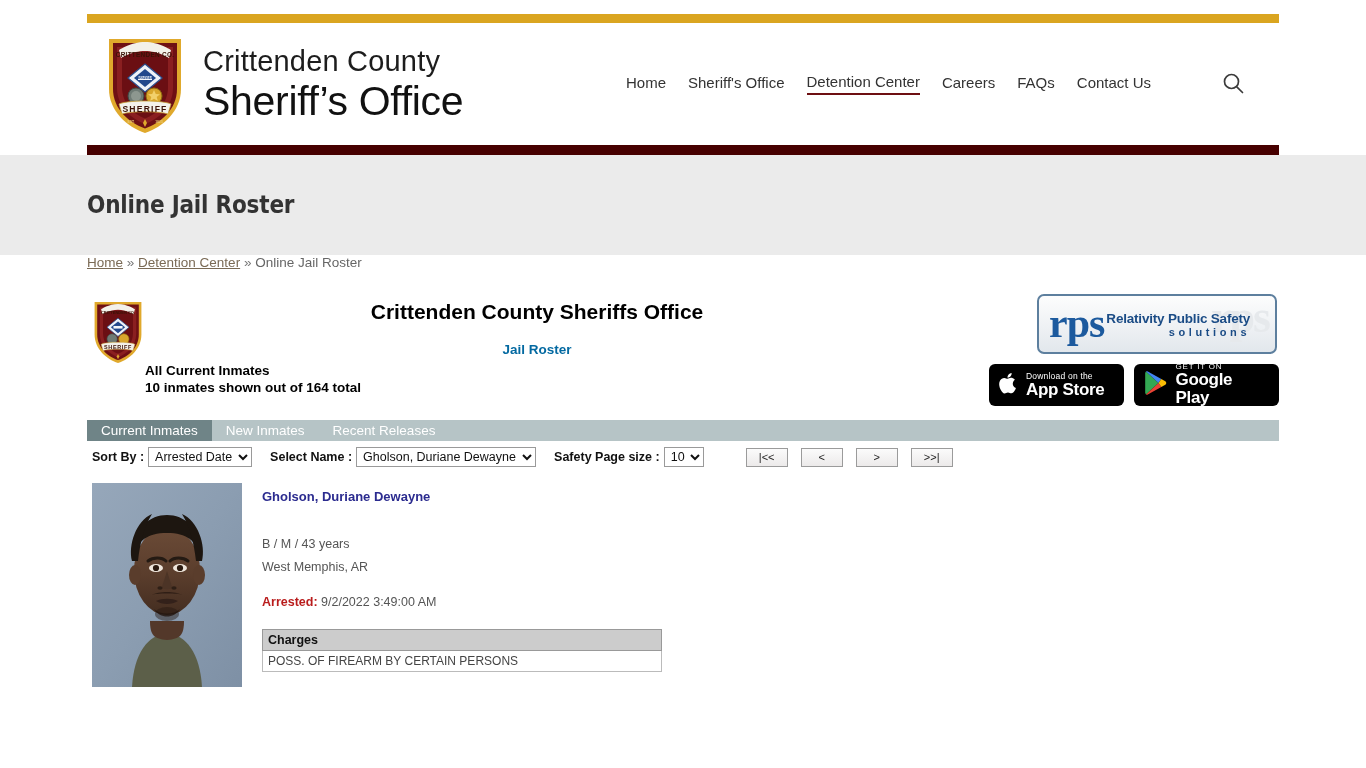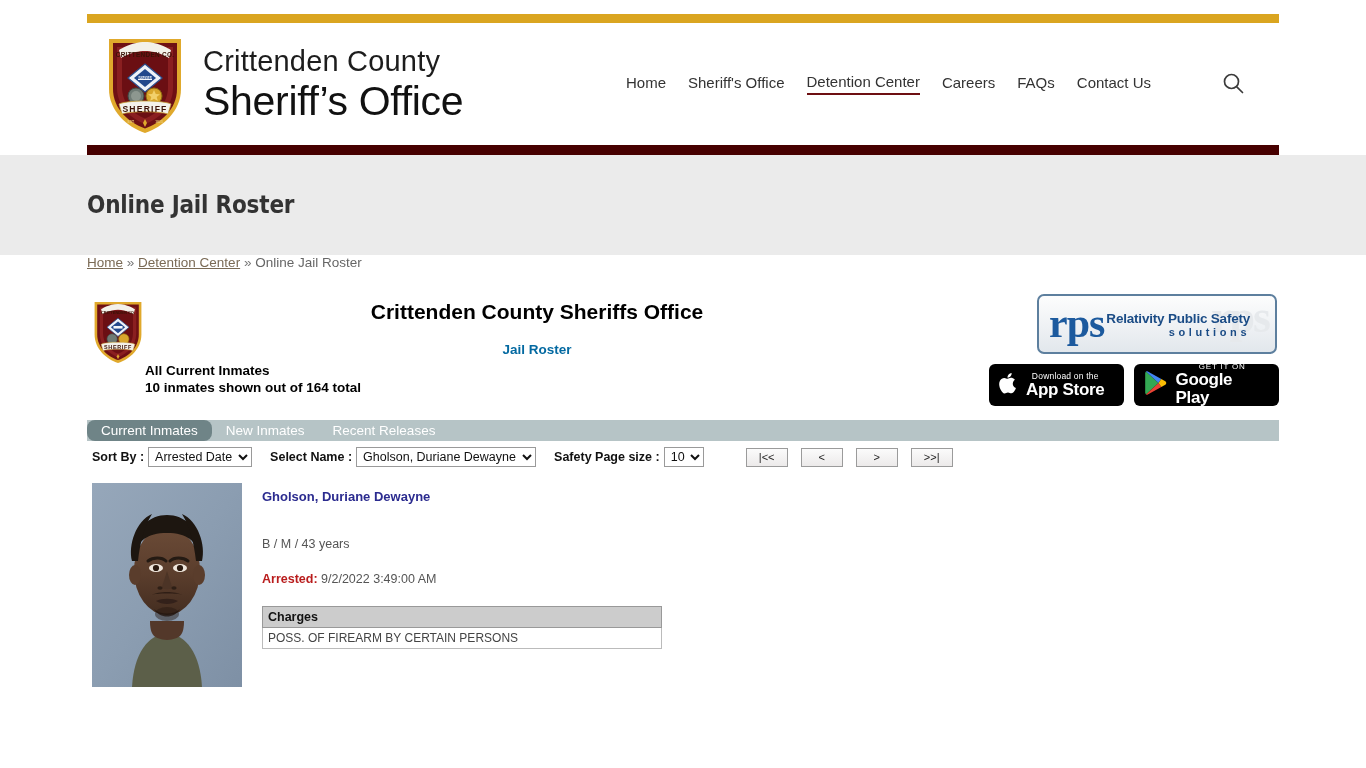--- a/index.html
+++ b/index.html
@@ -229,41 +229,40 @@
   }
   .store-badge {
     height: 42px;
     background: #000000;
     border-radius: 6px;
     display: flex; align-items: center;
     padding: 0 10px;
     color: #ffffff;
   }
   .store-badge .sb-text { margin-left: 7px; line-height: 1.05; }
-  .sb-small { font-size: 8.5px; letter-spacing: 0.2px; text-align: center; }
+  .sb-small { font-size: 8.5px; letter-spacing: 0.2px; }
   .sb-small.caps { font-size: 8px; letter-spacing: 0.8px; }
   .sb-big { font-size: 17px; font-weight: bold; letter-spacing: -0.3px; }
   .badge-apple { width: 148px; }
   .badge-google { width: 158px; }
 
   
   .tab-bar {
     display: flex;
     background: #b6c4c6;
     height: 21px;
     align-items: stretch;
   }
   .tab {
     color: #ffffff;
     font-size: 13.5px;
     display: flex; align-items: center; justify-content: center;
     padding: 0 14px;
     cursor: pointer;
     white-space: nowrap;
-    border-radius: 8px;
   }
   .tab.active { background: #6f8487; }
   .tab-spacer { flex: 1 1 auto; }
 
   
   .filter-row {
     display: flex;
     align-items: center;
     gap: 0;
     padding: 6px 0 4px 5px;
@@ -582,20 +581,21 @@
           <path d="M62 126 C68 132 82 132 88 126 C82 136 68 136 62 126 Z" fill="#241710" opacity="0.8"></path>
           <ellipse cx="75" cy="131" rx="12" ry="7" fill="#241710" opacity="0.45"></ellipse>
         </svg>
       </div>
 
       <div class="inmate-info">
         <a class="inmate-name" href="#">Gholson, Duriane Dewayne</a>
 
         <div class="demo-block">
           <div class="demo-line">B / M / 43 years</div>
+          <div class="demo-line">West Memphis, AR</div>
         </div>
 
         <div class="arrest-line">
           <b>Arrested:</b>
           <span>9/2/2022 3:49:00 AM</span>
         </div>
 
         <table class="charges-table">
           <thead>
             <tr>

